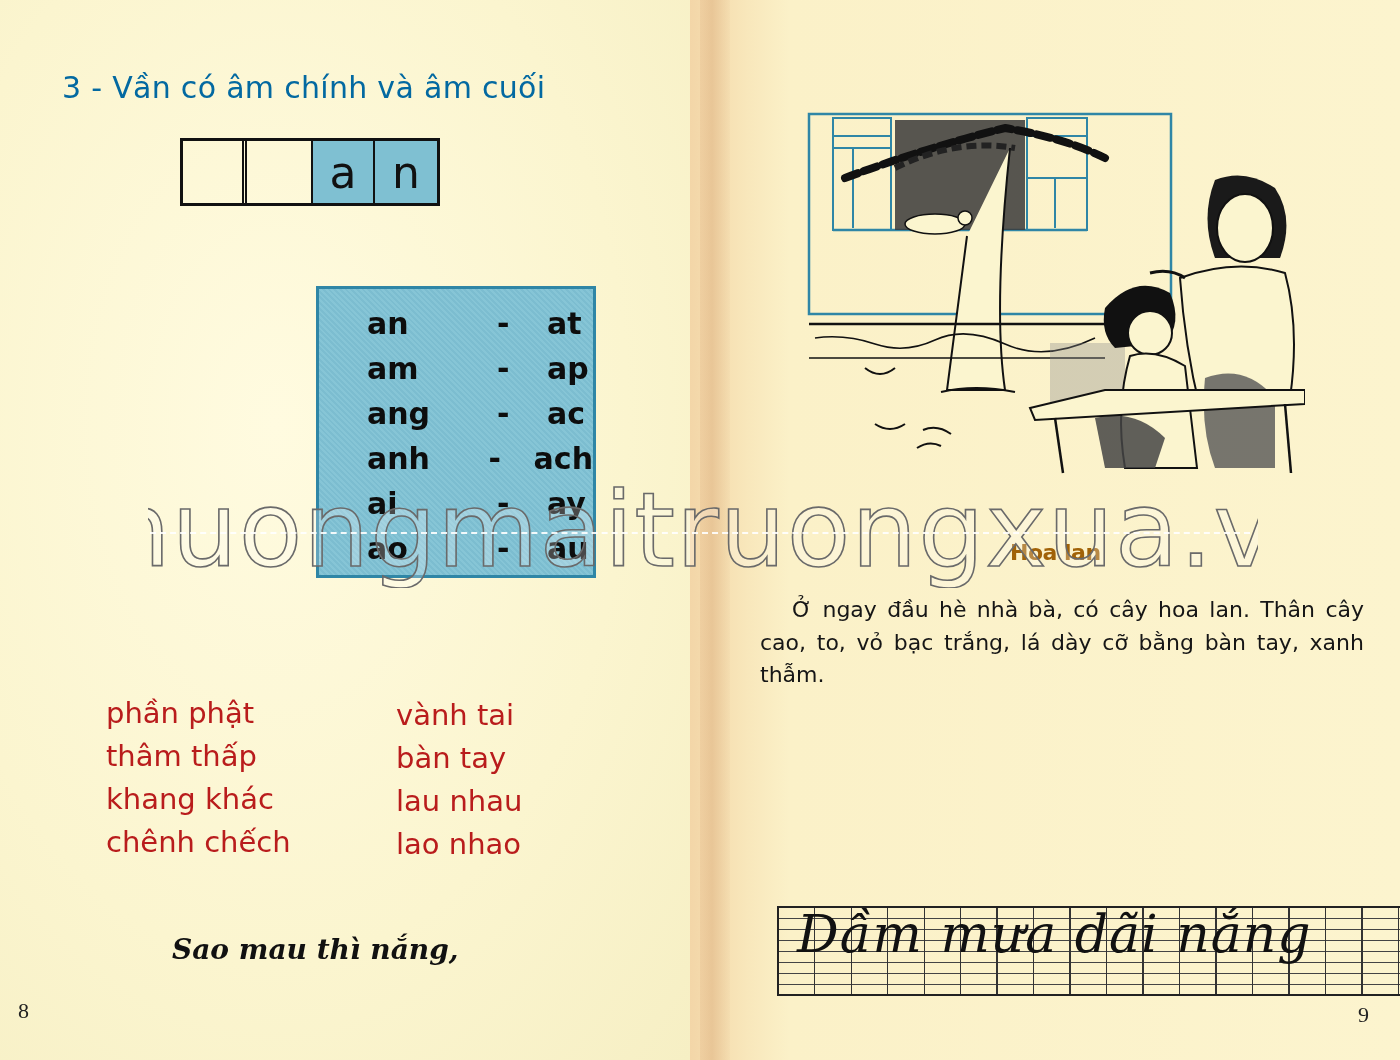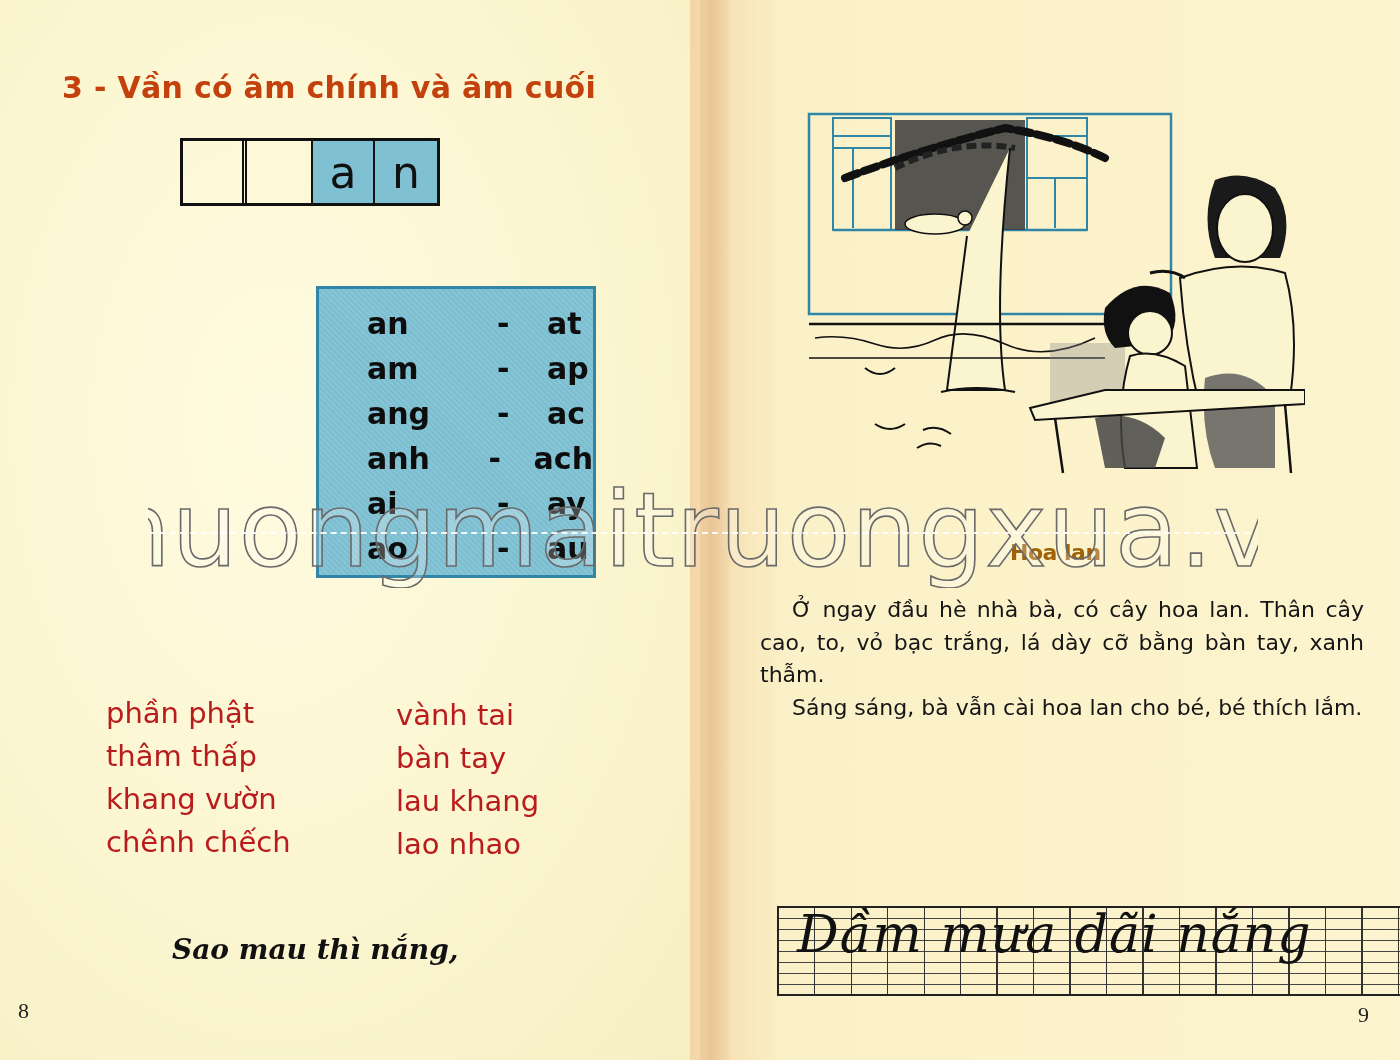--- a/index.html
+++ b/index.html
@@ -20,22 +20,22 @@
       background: linear-gradient(90deg, #f3d6a8 0%, #f5dcae 3%, #f8e7bb 8%, #fbf1c8 14%, #fcf4ce 100%);
     }
     .spine-shadow {
       position: absolute; left: 700px; top: 0; width: 30px; height: 1060px;
       background: linear-gradient(90deg, rgba(210,150,100,0.15), rgba(200,140,90,0.28) 40%, rgba(210,150,100,0.05));
     }
 
     
     .lesson-title {
       position: absolute; left: 62px; top: 70px;
-      font-family: "DejaVu Sans", sans-serif; font-weight: bold;
-      font-size: 30px; letter-spacing: 0.3px; color: #c2410c;
+      font-family: "DejaVu Sans", sans-serif; font-weight: normal;
+      font-size: 30px; letter-spacing: 0.3px; color: #0369a1;
     }
     .rhyme-frame {
       position: absolute; left: 180px; top: 138px;
       display: flex; height: 68px; border: 3px solid #111;
     }
     .rhyme-cell {
       width: 64px; height: 62px; border-right: 2px solid #111;
       display: flex; align-items: center; justify-content: center;
       font-family: "DejaVu Sans", sans-serif; font-size: 44px; color: #111;
     }
@@ -171,27 +171,27 @@
   <div class="pair-row">
     <span class="pair-left">ao</span>
     <span class="pair-dash">-</span>
     <span class="pair-right">au</span>
   </div>
 </div>
 
 <div class="word-list col1">
   <div>phần phật</div>
   <div>thâm thấp</div>
-  <div>khang vườn</div>
+  <div>khang khác</div>
   <div>chênh chếch</div>
 </div>
 <div class="word-list col2">
   <div>vành tai</div>
   <div>bàn tay</div>
-  <div>lau khang</div>
+  <div>lau nhau</div>
   <div>lao nhao</div>
 </div>
 
 <div class="proverb">
   <div>Sao mau thì nắng,</div>
 </div>
 
 <div class="page-num left">8</div>
 
 <div class="illustration">
@@ -245,21 +245,20 @@
     <path d="M225 300 L300 282 L500 282 L500 296 L230 312 Z" fill="#fbf5cf" stroke="#111" stroke-width="2"></path>
     <line x1="250" y1="310" x2="258" y2="365" stroke="#111" stroke-width="2.5"></line>
     <line x1="480" y1="296" x2="486" y2="365" stroke="#111" stroke-width="2.5"></line>
   </svg>
 </div>
 
 <h2 class="story-title">Hoa lan</h2>
 
 <div class="story-body">
   <p>Ở ngay đầu hè nhà bà, có cây hoa lan. Thân cây cao, to, vỏ bạc trắng, lá dày cỡ bằng bàn tay, xanh thẫm.</p>
-  <p class="last-line">Sáng sáng, bà vẫn cài hoa lan cho bé, bé thích lắm.</p>
 </div>
 
 <div class="handwriting-box">
   <div class="hw-vlines"></div>
   <div class="hw-text">Dầm mưa dãi nắng</div>
 </div>
 
 <div class="page-num right">9</div>
 
 <svg class="watermark" viewBox="0 0 1110 110">

